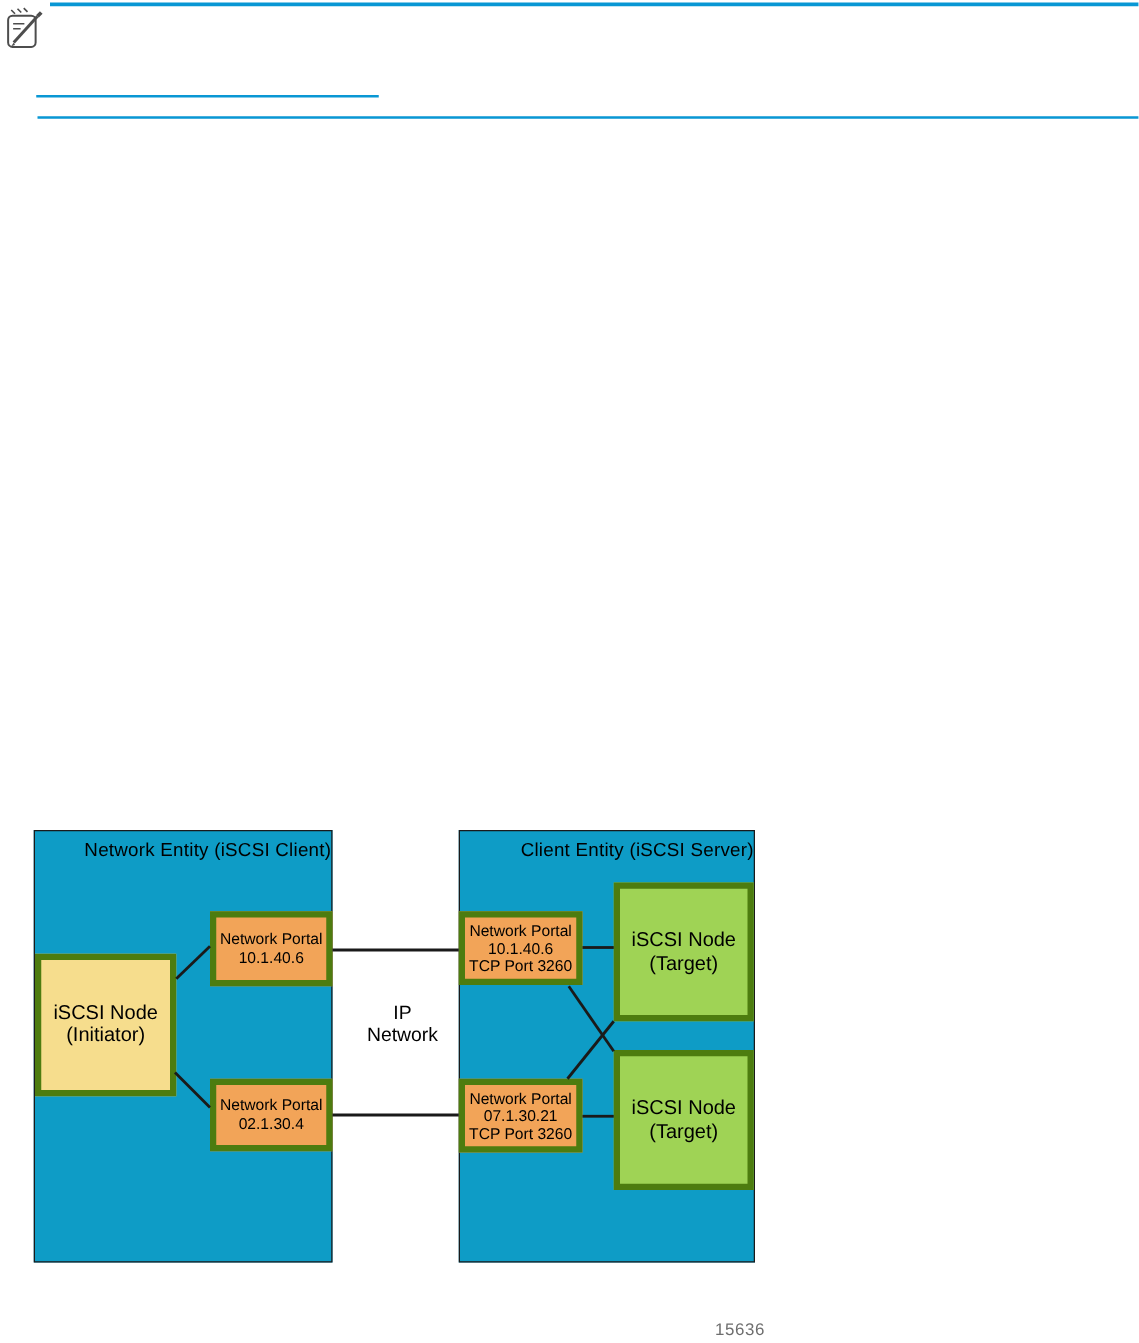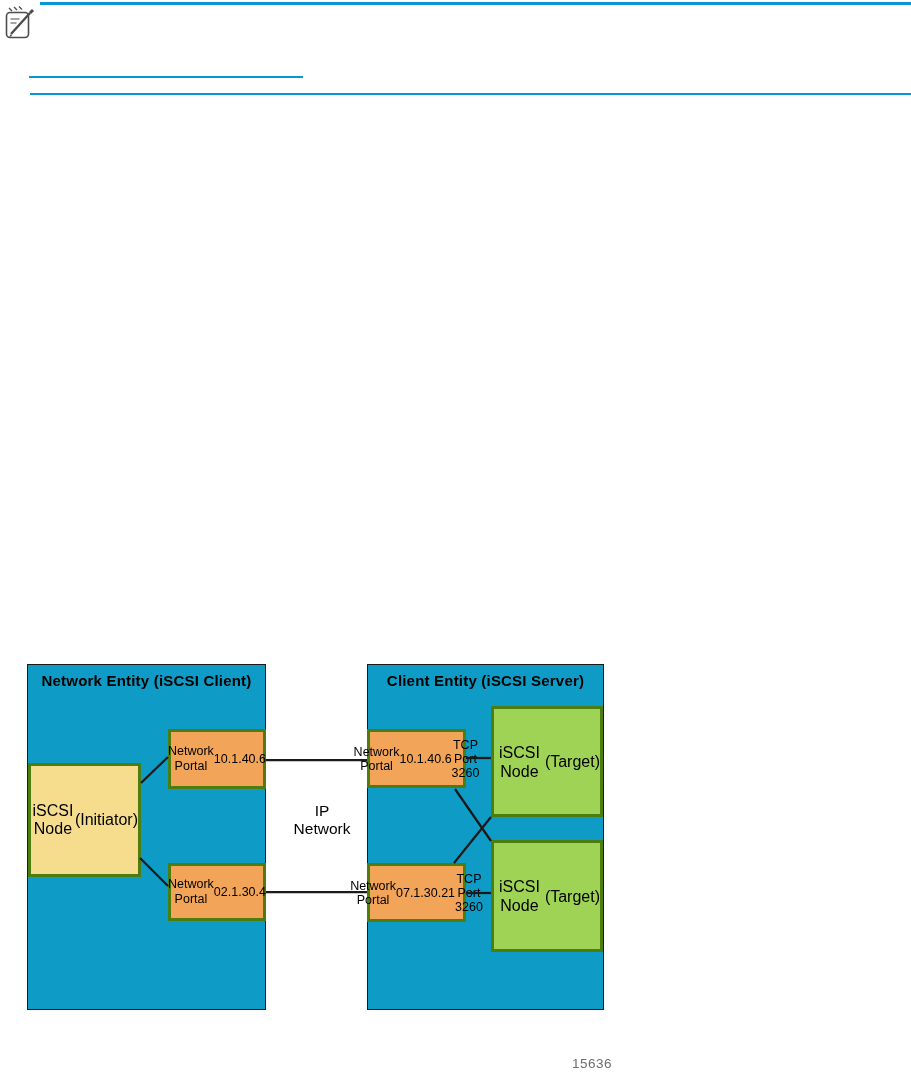--- a/index.html
+++ b/index.html
@@ -8,26 +8,26 @@
     font-family:"Liberation Sans",sans-serif;color:#1a1a1a;
   }
   .abs{position:absolute;}
   
   .rule{position:absolute;background:#0997d4;}
   
   .entity{
     position:absolute;background:#0e9cc6;border:1px solid #1a1a1a;box-sizing:border-box;z-index:1;
   }
   .entity-title{
-    position:absolute;top:7px;left:0;right:0;text-align:center;
-    font-size:15px;font-weight:700;color:#000;letter-spacing:0.2px;
+    position:absolute;top:7px;left:0;right:0;text-align:right;
+    font-size:15px;font-weight:400;color:#000;letter-spacing:0.2px;
   }
   .node{
-    position:absolute;border:3px solid #4d7c0f;box-sizing:border-box;z-index:2;
-    display:flex;flex-direction:row;align-items:center;justify-content:center;
+    position:absolute;border:5px solid #4d7c0f;box-sizing:border-box;z-index:2;
+    display:flex;flex-direction:column;align-items:center;justify-content:center;
     text-align:center;color:#000;
   }
   .node.initiator{background:#f6dd8d;font-size:16px;line-height:18px;}
   .node.portal2{background:#f2a458;font-size:12.5px;line-height:15px;}
   .node.portal3{background:#f2a458;font-size:12.5px;line-height:14px;}
   .node.target{background:#9fd355;font-size:16px;line-height:19px;}
   .iplabel{
     position:absolute;left:286px;top:802px;width:72px;text-align:center;z-index:2;
     font-size:15.5px;line-height:18px;color:#000000;
   }

